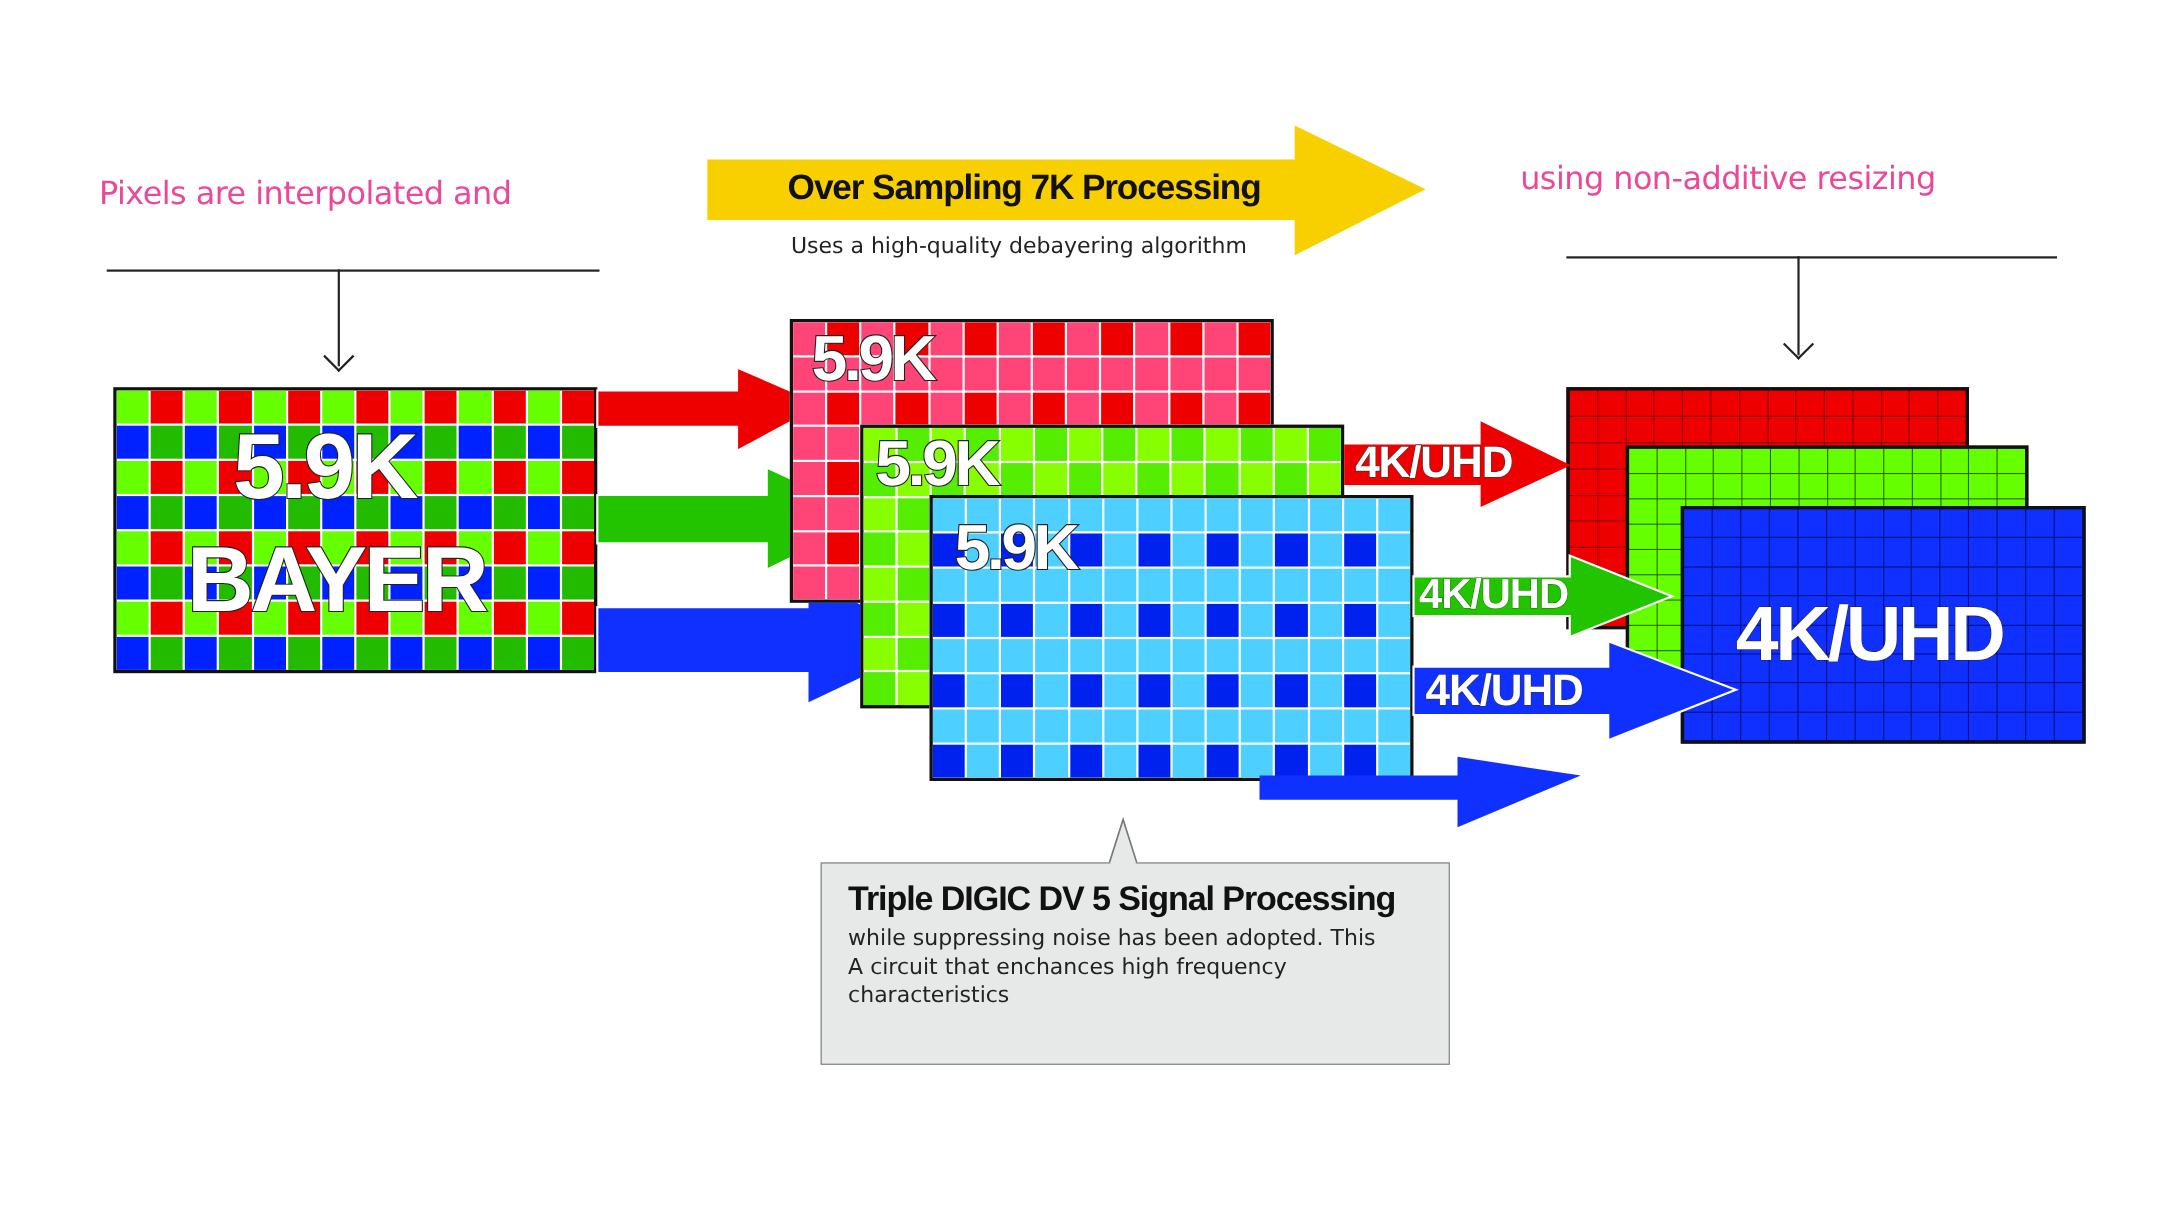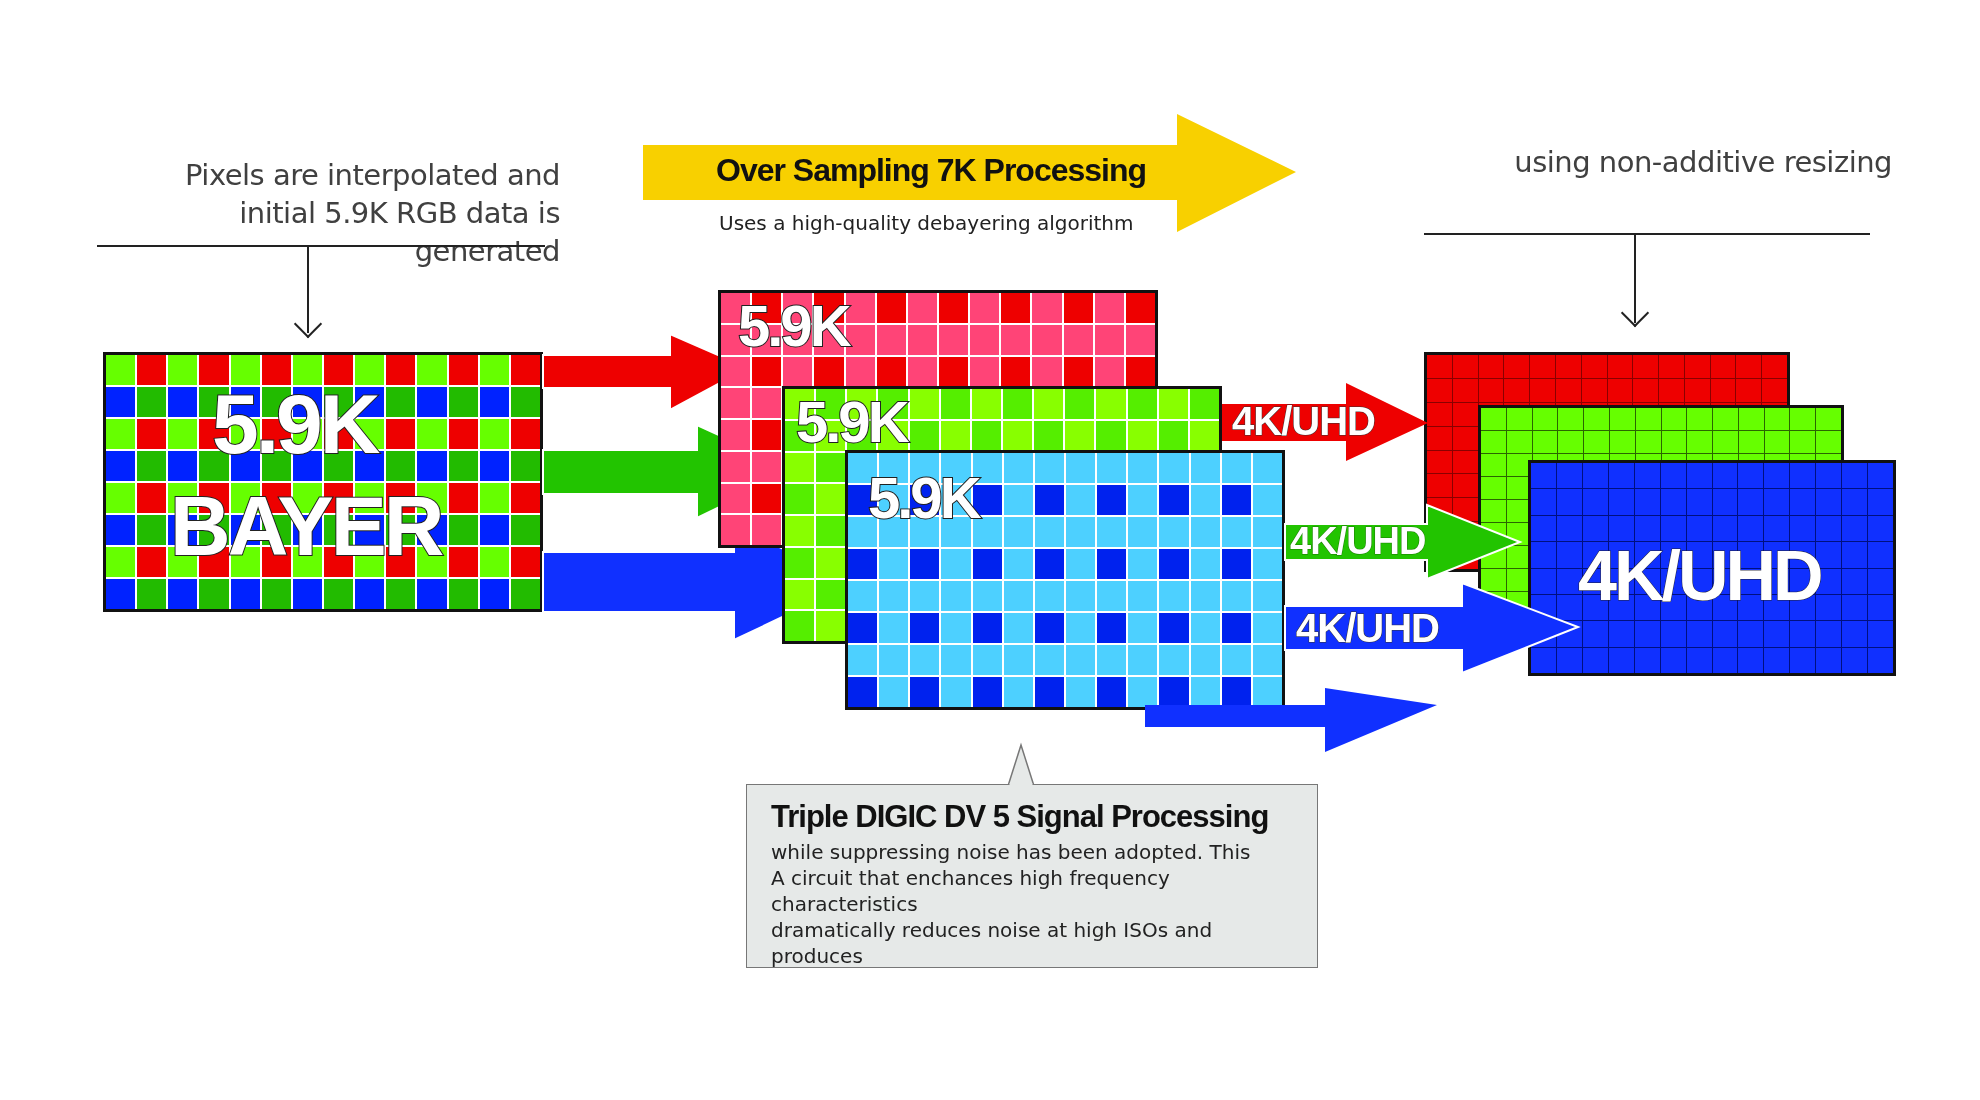--- a/index.html
+++ b/index.html
@@ -1,19 +1,19 @@
 <!DOCTYPE html>
 <html><head>
 <meta charset="utf-8">
 <style>
   html, body { margin:0; padding:0; background:#ffffff; }
   body { width:1980px; height:1100px; position:relative; overflow:hidden;
          font-family:"DejaVu Sans", "Liberation Sans", sans-serif; color:#111; }
   .abs { position:absolute; }
-  .caption { text-align:right; font-size:29px; line-height:38px; color:#404040; letter-spacing:-0.5px; }
+  .caption { text-align:left; font-size:29px; line-height:38px; color:#ec4899; letter-spacing:-0.5px; }
   .rule { position:absolute; height:1.5px; background:#222; }
   .vline { position:absolute; width:1.5px; background:#222; }
   .chev { position:absolute; width:18px; height:18px; border-right:2px solid #222; border-bottom:2px solid #222; transform:rotate(45deg); }
   .grid { position:absolute; border:3px solid #111; box-sizing:border-box; display:grid; overflow:hidden; }
   .grid .cell { box-sizing:border-box; }
   .bigtxt { position:absolute; color:#fff; font-weight:bold; font-family:"Liberation Sans", sans-serif;
             -webkit-text-stroke:2px #222; paint-order:stroke fill; letter-spacing:-3px; }
   .arrowlabel { position:absolute; color:#fff; font-weight:bold; font-family:"Liberation Sans", sans-serif;
                 font-size:40px; letter-spacing:-1px; -webkit-text-stroke:1px #333; paint-order:stroke fill; }
   svg { position:absolute; left:0; top:0; overflow:visible; }
@@ -22,21 +22,20 @@
   .callout-title { font-size:31px; font-weight:bold; letter-spacing:-1px; color:#111; margin-bottom:4px; font-family:"Liberation Sans", sans-serif; }
   .callout-body { font-size:20px; line-height:26px; color:#222; }
   .yellow-title { font-size:32px; font-weight:bold; letter-spacing:-1px; color:#111; font-family:"Liberation Sans", sans-serif; }
   .yellow-desc { font-size:20px; line-height:26px; color:#222; }
 </style>
 </head>
 <body>
 
 <div class="abs caption" style="left:90px; top:156px; width:470px;">
   <div>Pixels are interpolated and</div>
-  <div>initial 5.9K RGB data is generated</div>
 </div>
 <div class="rule" style="left:97px; top:245px; width:448px;"></div>
 <div class="vline" style="left:307px; top:245px; height:88px;"></div>
 <div class="chev" style="left:298px; top:314px;"></div>
 
 <div class="abs caption" style="left:1382px; top:143px; width:510px;">
   <div>using non-additive resizing</div>
 </div>
 <div class="rule" style="left:1424px; top:233px; width:446px;"></div>
 <div class="vline" style="left:1634px; top:233px; height:90px;"></div>
@@ -904,18 +903,17 @@
 <div class="arrowlabel" style="left:1296px; top:606px; font-size:40px;">4K/UHD</div>
 
 <svg width="1980" height="1100">
   <polygon points="1008,786 1021,745 1034,786" fill="#e6e9e8" stroke="#777" stroke-width="1.5"></polygon>
 </svg>
 <div class="callout">
   <div class="callout-title">Triple DIGIC DV 5 Signal Processing</div>
   <div class="callout-body">
     <div>while suppressing noise has been adopted. This</div>
     <div>A circuit that enchances high frequency characteristics</div>
-    <div>dramatically reduces noise at high ISOs and produces</div>
   </div>
 </div>
 <svg width="1980" height="1100">
   <line x1="1009.5" y1="785" x2="1032.5" y2="785" stroke="#e6e9e8" stroke-width="3"></line>
 </svg>
 
 </body></html>

